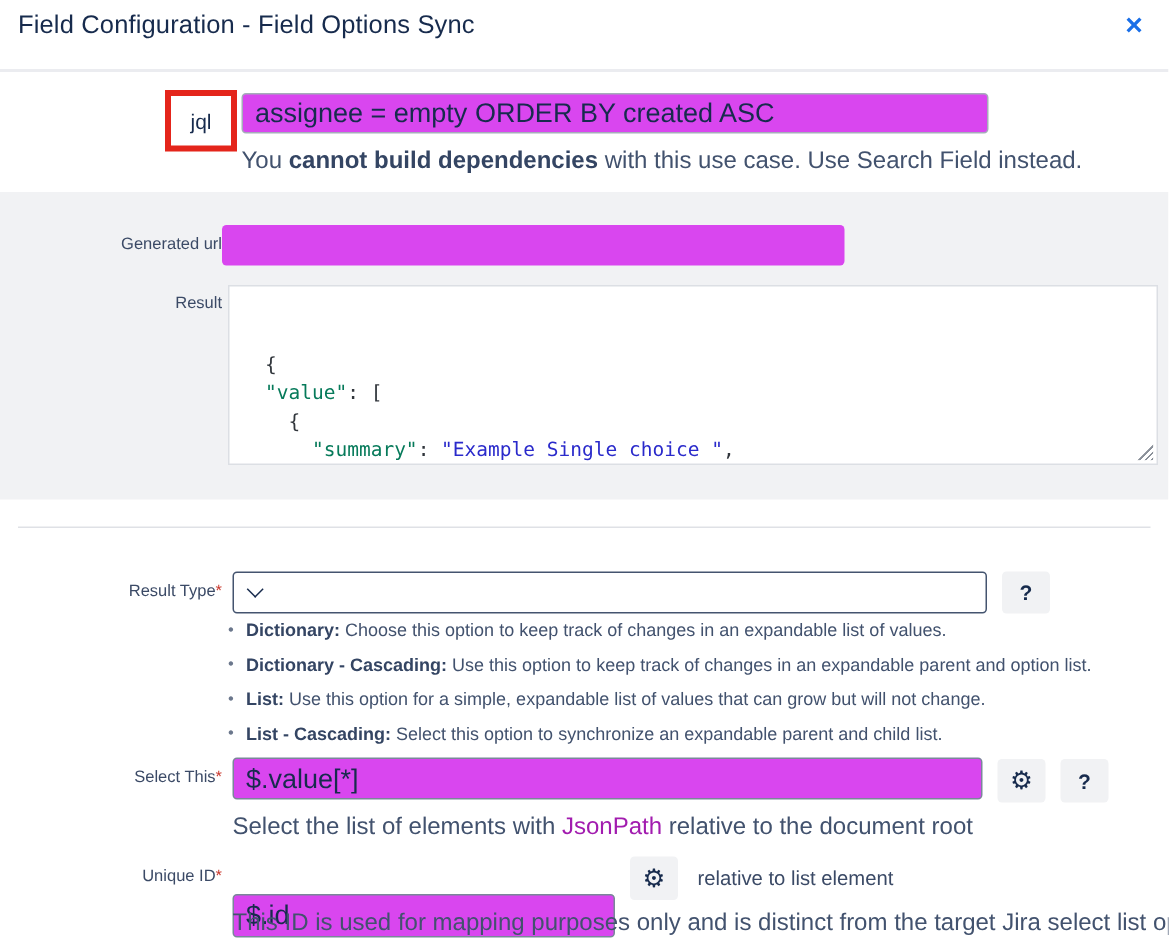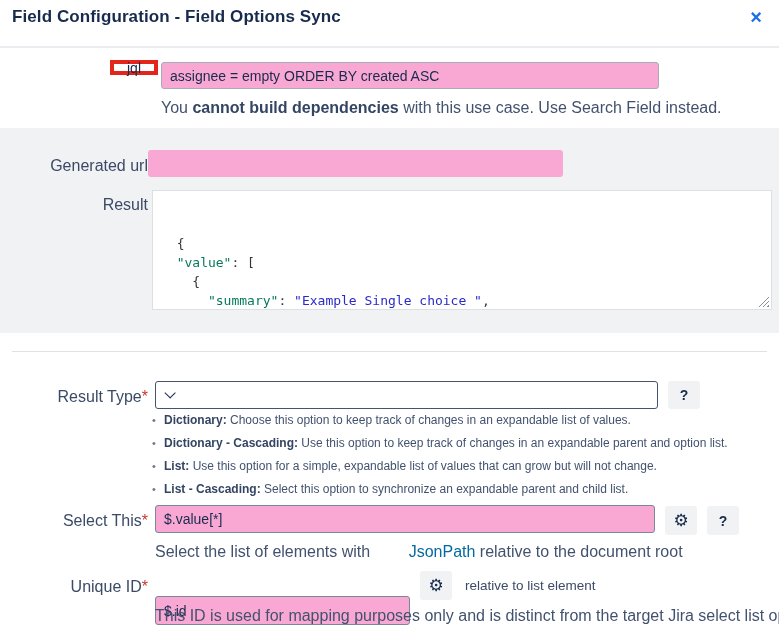--- a/index.html
+++ b/index.html
@@ -3,43 +3,43 @@
 <meta charset="utf-8">
 <style>
   * { margin:0; padding:0; box-sizing:border-box; }
   html,body { width:779px; height:628px; background:#fff; overflow:hidden;
     font-family:"Liberation Sans", sans-serif; }
   #app { position:relative; width:779px; height:628px; background:#fff; }
 
   
   .header { position:absolute; left:0; top:0; width:779px; height:48px;
     border-bottom:2px solid #EBECF0; background:#fff; }
-  .title { position:absolute; left:12px; top:7px; font-size:17px; font-weight:bold;
+  .title { position:absolute; left:12px; top:7px; font-size:17px; font-weight:normal;
     color:#172B4D; letter-spacing:.1px; }
   .close-btn { position:absolute; right:10px; top:4px; width:26px; height:26px;
     border:none; background:transparent; color:#1A6FE8; font-size:20px; font-weight:bold;
     cursor:pointer; line-height:26px; text-align:center; }
 
   
   .field-label { position:absolute; left:0; width:148px; text-align:right;
-    font-size:16px; color:#3B4A66; }
+    font-size:11px; color:#3B4A66; }
   .req { color:#C9372C; }
   .text-input { position:absolute; border:1px solid #A5ADBA; border-radius:3px;
-    padding:0 8px; font-size:14px; color:#172B4D; background:#f9a8d4;
+    padding:0 8px; font-size:18px; color:#172B4D; background:#d946ef;
     font-family:"Liberation Sans", sans-serif; }
   .note { position:absolute; font-size:16px; color:#42526E; }
   .note b { color:#344563; }
-  .link { color:#0369a1; text-decoration:none; cursor:pointer;margin-left:34px; }
+  .link { color:#a21caf; text-decoration:none; cursor:pointer; }
   .sq-btn { position:absolute; width:32px; height:28px; background:#F1F2F4;
     border:none; border-radius:3px; color:#172B4D; font-weight:bold; font-size:14px;
     cursor:pointer; display:flex; align-items:center; justify-content:center; }
   .gear-glyph { font-size:17px; font-weight:normal; line-height:1; }
 
   
-  .jql-highlight { position:absolute; left:110px; top:60px; width:48px; height:15px;
+  .jql-highlight { position:absolute; left:110px; top:60px; width:48px; height:41px;
     border:4px solid #E4251B; display:flex; align-items:center; justify-content:center; }
   .jql-label { font-size:14px; color:#172B4D; }
   #jql-input { left:161px; top:62px; width:498px; height:27px; }
   #jql-note { left:161px; top:99px; }
 
   
   .gray-band { position:absolute; left:0; top:128px; width:779px; height:205px;
     background:#F1F2F4; }
   #genurl-label { top:157px; }
   #genurl-input { left:148px; top:150px; width:415px; height:27px; border:none; }

